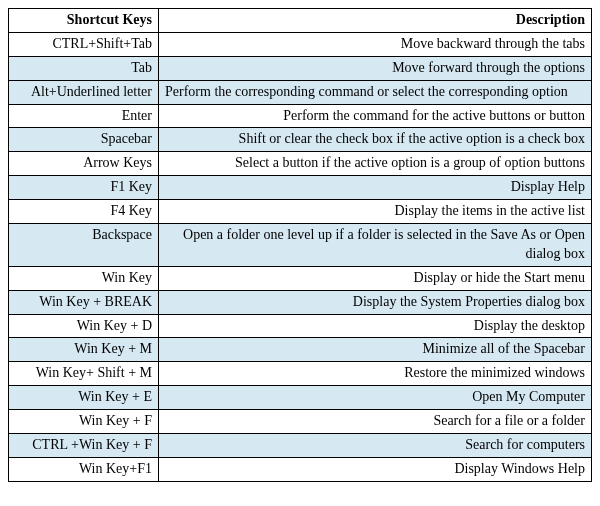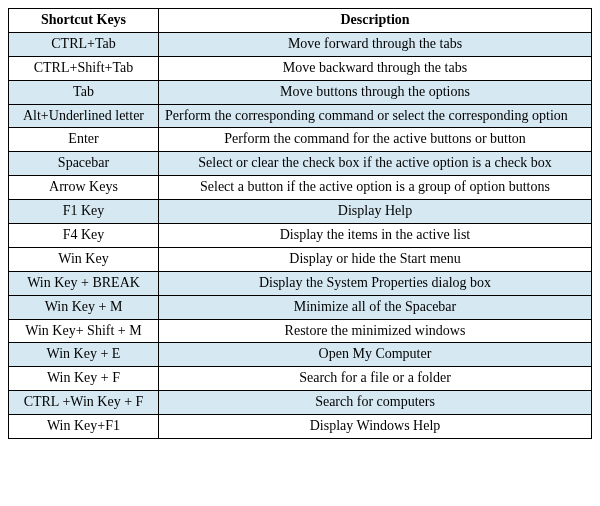--- a/index.html
+++ b/index.html
@@ -13,21 +13,21 @@
     box-sizing: border-box;
   }
   table {
     border-collapse: collapse;
     width: 100%;
     table-layout: fixed;
   }
   th, td {
     border: 1px solid #000;
     padding: 2px 6px;
-    text-align: center;
+    text-align: right;
     vertical-align: top;
     line-height: 1.35;
   }
   th {
     font-weight: bold;
     background: #fff;
   }
   col.keycol { width: 150px; }
   tr.alt td { background: #d6e8f2; }
   td.justify { text-align: justify; margin-top: 16px; }
@@ -54,63 +54,67 @@
     <col class="keycol">
     <col>
   </colgroup>
   <thead>
     <tr>
       <th>Shortcut Keys</th>
       <th>Description</th>
     </tr>
   </thead>
   <tbody id="tbody">
-      <tr class="alt">
-        <td>CTRL+Tab</td>
-        <td>Move forward through the tabs</td>
-      </tr>
       <tr>
         <td>CTRL+Shift+Tab</td>
         <td>Move backward through the tabs</td>
       </tr>
       <tr class="alt">
         <td>Tab</td>
-        <td>Move buttons through the options</td>
+        <td>Move forward through the options</td>
       </tr>
       <tr class="alt">
         <td>Alt+Underlined letter</td>
         <td class="justify">Perform the corresponding command or select the corresponding option</td>
       </tr>
       <tr>
         <td>Enter</td>
         <td>Perform the command for the active buttons or button</td>
       </tr>
       <tr class="alt">
         <td>Spacebar</td>
-        <td>Select or clear the check box if the active option is a check box</td>
+        <td>Shift or clear the check box if the active option is a check box</td>
       </tr>
       <tr>
         <td>Arrow Keys</td>
         <td>Select a button if the active option is a group of option buttons</td>
       </tr>
       <tr class="alt">
         <td>F1 Key</td>
         <td>Display Help</td>
       </tr>
       <tr>
         <td>F4 Key</td>
         <td>Display the items in the active list</td>
       </tr>
+      <tr class="alt">
+        <td>Backspace</td>
+        <td>Open a folder one level up if a folder is selected in the Save As or Open dialog box</td>
+      </tr>
       <tr>
         <td>Win Key</td>
         <td>Display or hide the Start menu</td>
       </tr>
       <tr class="alt">
         <td>Win Key + BREAK</td>
         <td>Display the System Properties dialog box</td>
+      </tr>
+      <tr>
+        <td>Win Key + D</td>
+        <td>Display the desktop</td>
       </tr>
       <tr class="alt">
         <td>Win Key + M</td>
         <td>Minimize all of the Spacebar</td>
       </tr>
       <tr>
         <td>Win Key+ Shift + M</td>
         <td>Restore the minimized windows</td>
       </tr>
       <tr class="alt">

